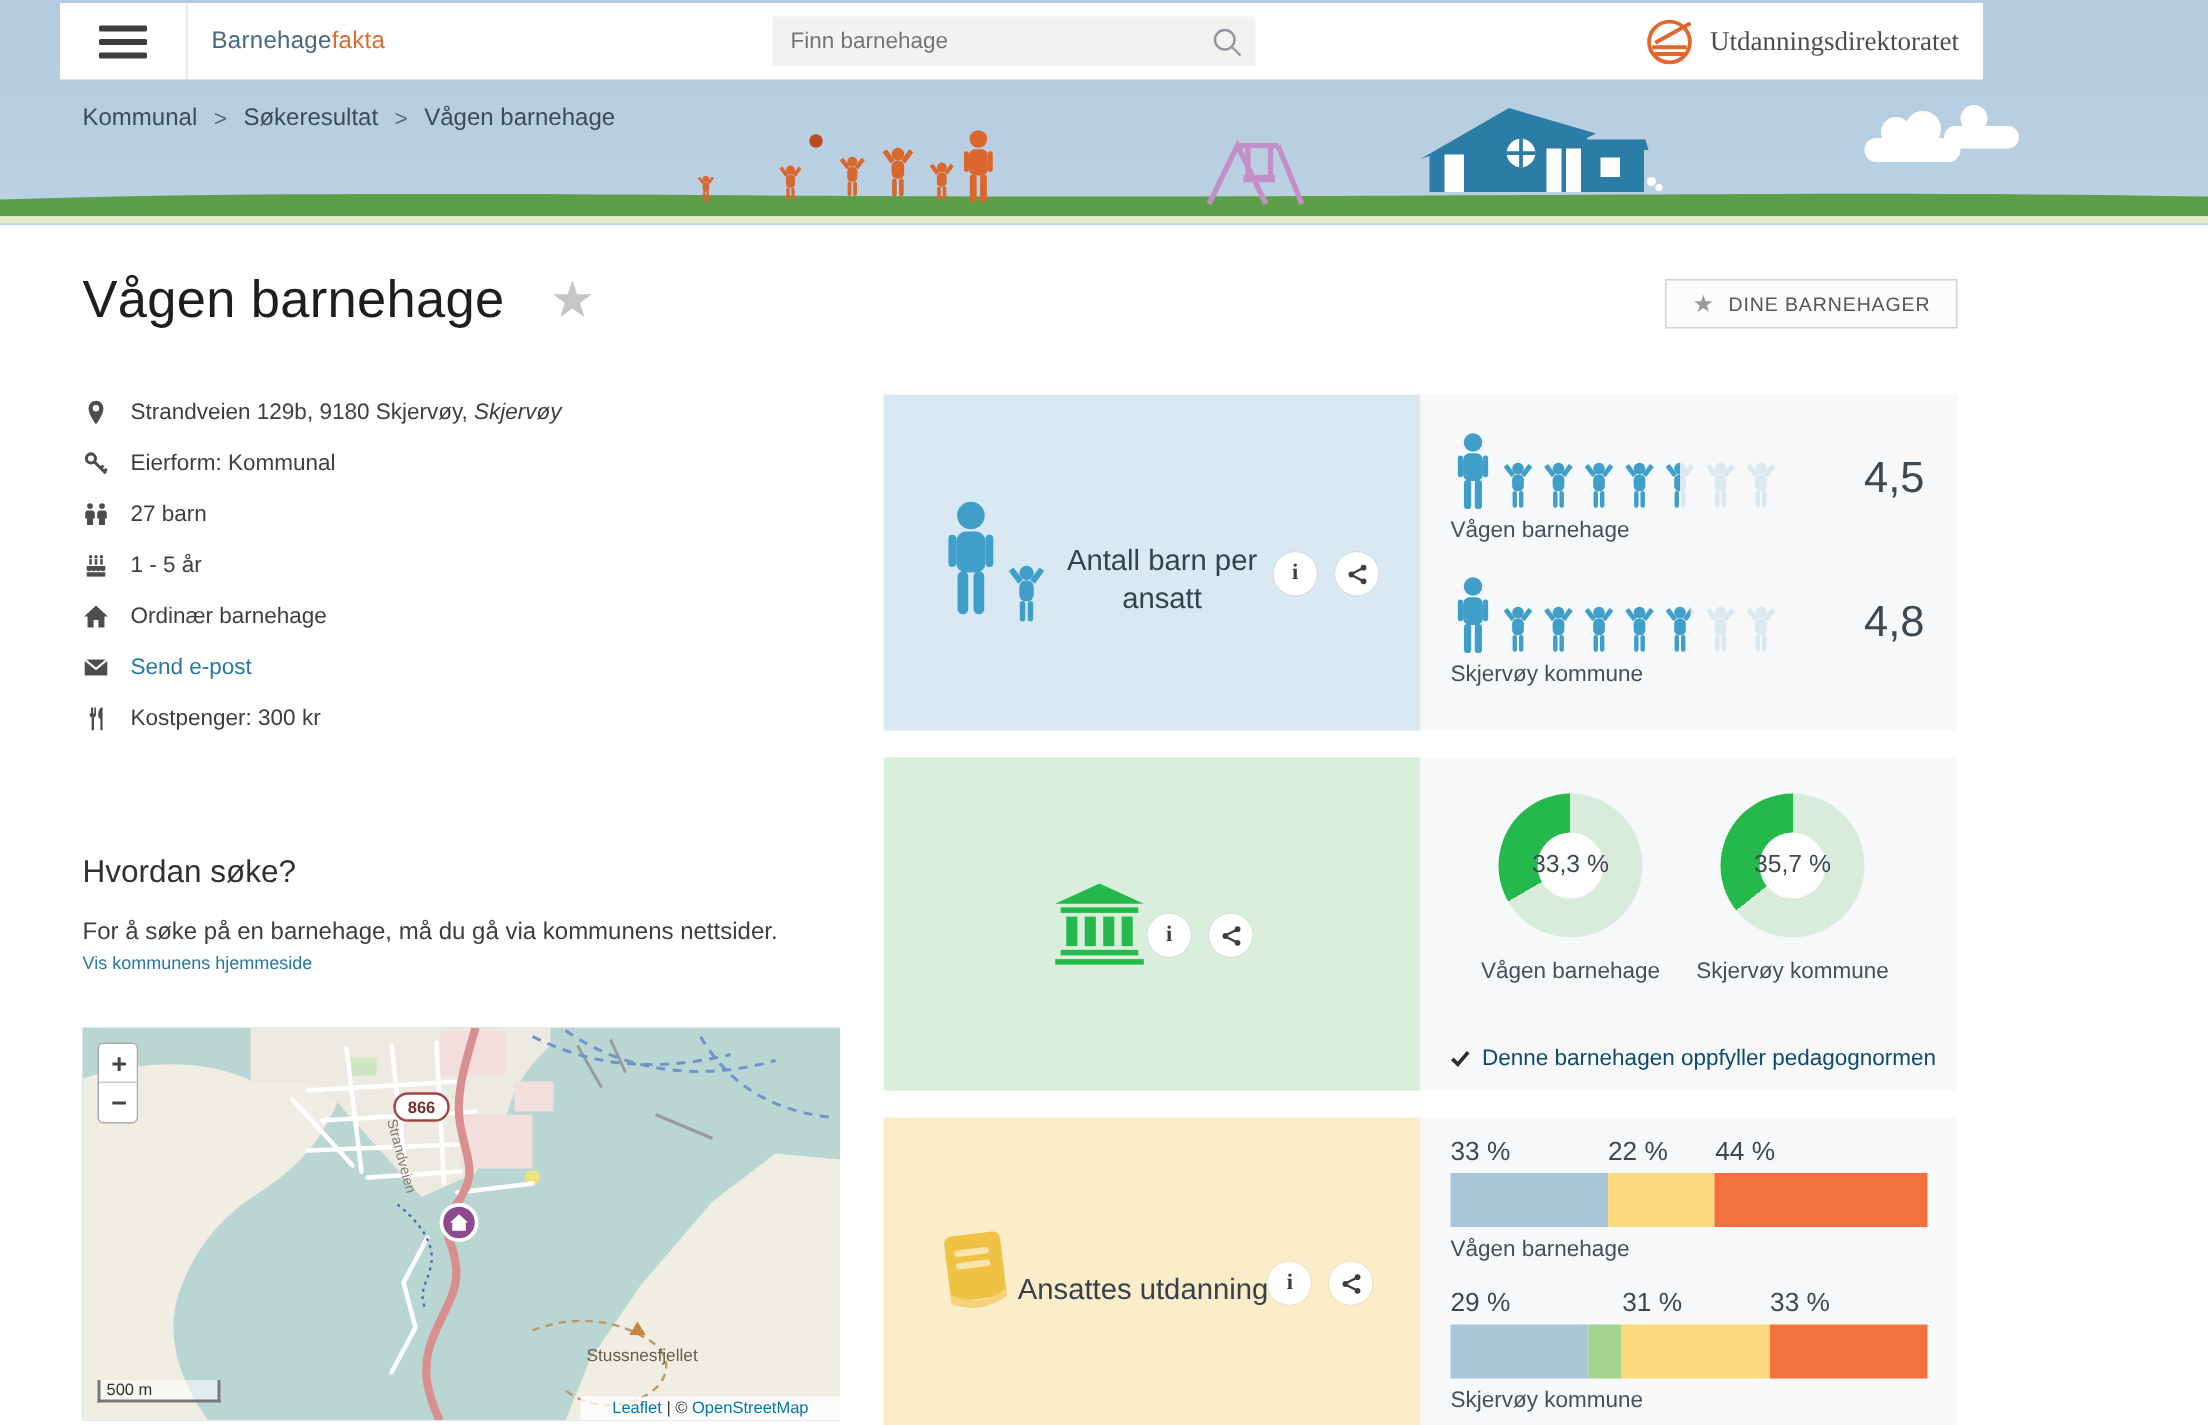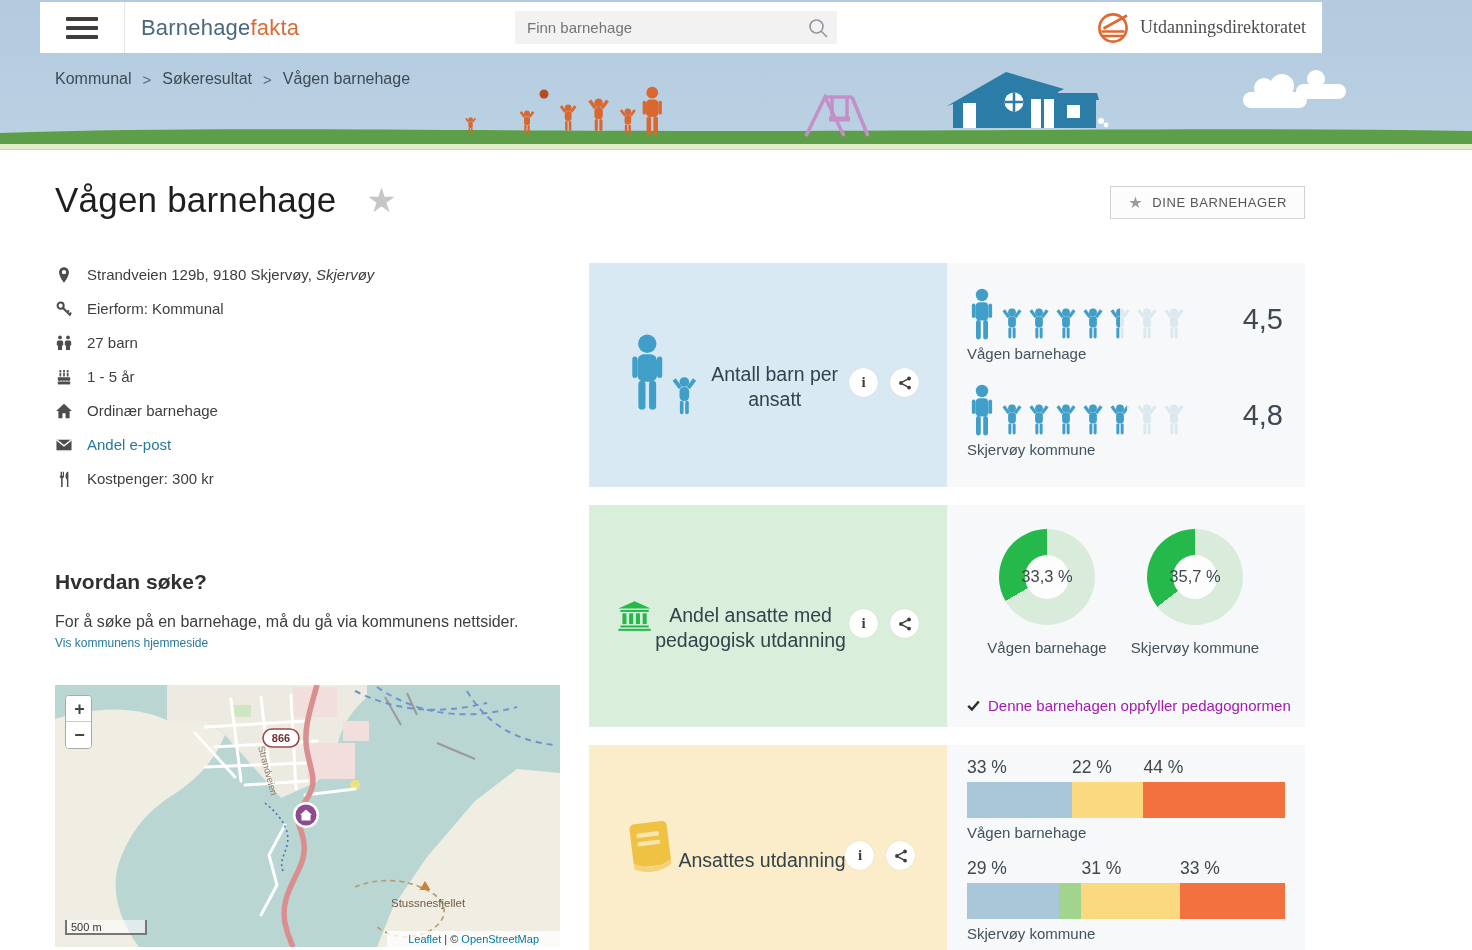--- a/index.html
+++ b/index.html
@@ -12,21 +12,21 @@
   .hero-art { position:absolute; left:0; top:0; }
 
   
   .topbar { position:absolute; top:2px; left:40px; width:1282px; height:51px;
             background:#fff; display:flex; align-items:center; }
   .burger { width:84px; height:100%; display:flex; align-items:center; justify-content:center;
             background:none; border:none; cursor:pointer; }
   .burger .bars { width:32px; }
   .burger .bars i { display:block; height:4px; background:#3d3d3d; margin:5px 0; border-radius:1px; }
   .tb-divider { width:1px; height:51px; background:#e4e4e4; }
-  .logo { margin-left:16px; font-size:22px; letter-spacing:.2px; text-decoration:none;text-align:right; }
+  .logo { margin-left:16px; font-size:16px; letter-spacing:.2px; text-decoration:none;text-align:right; }
   .logo .lp { color:#47687f; }
   .logo .la { color:#d96b35; }
   .search { position:absolute; left:475px; top:9px; width:322px; height:33px; background:#f2f2f2;
             display:flex; align-items:center; }
   .search input { flex:1; border:none; background:transparent; outline:none; font-size:15px;
                   color:#4a4a4a; padding:0 8px 0 12px; font-family:"Liberation Sans",sans-serif; }
   .search .mag { width:22px; height:22px; margin-right:8px; cursor:pointer; }
   .udir { margin-left:auto; display:flex; align-items:center; gap:10px; padding-right:16px; text-decoration:none; }
   .udir .txt { font-family:"Liberation Serif", serif; font-size:18px; color:#4d4d4d; }
 
@@ -50,21 +50,21 @@
   .info-list { position:absolute; top:116px; left:55px; width:505px; }
   .info-row { display:flex; align-items:flex-start; margin-bottom:16px; min-height:18px; }
   .info-ic { width:18px; height:18px; color:#4d4d4d; flex:0 0 18px; margin-right:14px; margin-top:0px; }
   .info-ic svg { width:18px; height:18px; display:block; }
   .info-tx { font-size:15px; color:#3e3e3e; line-height:18px; }
   .info-tx em { font-style:italic; }
   a.ilink { color:#2878a0; text-decoration:none; }
 
   
   .apply { position:absolute; top:420px; left:55px; width:505px; }
-  .apply h2 { font-size:21px; font-weight:700; color:#303030; margin-bottom:16px; }
+  .apply h2 { font-size:21px; font-weight:400; color:#303030; margin-bottom:16px; }
   .apply p { font-size:16px; color:#3e3e3e; line-height:23px; }
   .apply a { font-size:12px; color:#2878a0; text-decoration:none; }
 
   
   .map { position:absolute; top:535px; left:55px; width:505px; height:262px; overflow:hidden;
          background:#b9d6d3; }
   .map svg.mapart { position:absolute; left:0; top:0; }
   .zoomctl { position:absolute; top:10px; left:10px; width:27px; border:1px solid #a9a9a9;
              border-radius:4px; overflow:hidden; background:#fff; z-index:4; }
   .zoomctl button { display:block; width:27px; height:26px; background:#fff; border:none;
@@ -110,21 +110,21 @@
   .c2 .card-left { background:#d9efdb; }
   .c2 .card-right { padding:24px 26px 0 26px; }
   .donut-row { display:flex; justify-content:flex-start; }
   .donut-block { width:148px; text-align:center; }
   .donut { position:relative; width:96px; height:96px; margin:0 auto; }
   .donut .ring { position:absolute; inset:0; border-radius:50%; transform:scaleX(-1); }
   .donut .hole { position:absolute; left:26px; top:26px; width:44px; height:44px; border-radius:50%; background:#fdfdfd; }
   .donut .dval { position:absolute; left:0; right:0; top:38px; text-align:center; font-size:16.5px; color:#3e4850; z-index:2; }
   .donut-label { font-size:15px; color:#42515b; margin-top:14px; }
   .ped-note { position:absolute; left:20px; bottom:13px; display:flex; align-items:center; gap:8px;
-              font-size:15px; color:#a21caf; }
+              font-size:15px; color:#0c4a6e; }
   .ped-note svg { width:13px; height:13px; color:#2d2d2d; }
 
   
   .c3 { height:206px; }
   .c3 .card-left { background:#fbecca; }
   .c3 .card-right { padding:12px 20px 0 20px; }
   .bargroup { margin-bottom:17px; }
   .bar-labels { position:relative; height:25px; }
   .bar-labels span { position:absolute; top:0; font-size:17.5px; color:#3e4850; white-space:nowrap; }
   .bar { display:flex; height:36px; width:318px; }
@@ -301,21 +301,21 @@
           </span>
         <span class="info-tx">Ordinær barnehage</span>
       </div>
       <div class="info-row">
         <span class="info-ic">
             <svg viewBox="0 0 16 16">
               <rect x="1.3" y="3.3" width="13.4" height="9.4" fill="currentColor"></rect>
               <path d="M1.3 3.3 L8 8.8 L14.7 3.3" stroke="#fff" stroke-width="1.3" fill="none"></path>
             </svg>
           </span>
-        <a href="#" class="info-tx ilink">Andel e-post</a>
+        <a href="#" class="info-tx ilink">Send e-post</a>
       </div>
       <div class="info-row">
         <span class="info-ic">
             <svg viewBox="0 0 16 16" fill="currentColor">
               <path d="M4.2 1.5 v4.1 c0 .9.5 1.5 1.2 1.7 V15 h1.4 V7.3 c.7-.2 1.2-.8 1.2-1.7 V1.5 H7 v3.5 h-.7 V1.5 H5 v3.5 h-.8 V1.5 z M11 1.5 c-1 .7-1.7 2.3-1.7 4.1 0 1.4.5 2.4 1.3 2.8 V15 h1.3 V1.5 z"></path>
             </svg>
           </span>
         <span class="info-tx">Kostpenger: 300 kr</span>
       </div>
     </div>
@@ -681,21 +681,20 @@
           <svg width="64" height="56" viewBox="0 0 52 44" fill="#25b94c">
             <path d="M26,0 L50,11 L2,11 Z"></path>
             <rect x="5" y="13" width="42" height="3"></rect>
             <rect x="8" y="18" width="6" height="16"></rect>
               <rect x="18" y="18" width="6" height="16"></rect>
             <rect x="28" y="18" width="6" height="16"></rect>
               <rect x="38" y="18" width="6" height="16"></rect>
             <rect x="5" y="36" width="42" height="3"></rect>
               <rect x="2" y="41" width="48" height="3"></rect>
           </svg>
-          <h3>Andel ansatte med pedagogisk utdanning</h3>
           <div class="cbtns">
             <button class="cbtn">
                 <span class="iglyph">i</span>
               </button>
             <button class="cbtn">
                 <svg viewBox="0 0 16 16" fill="currentColor">
                   <circle cx="12.6" cy="2.8" r="2.2"></circle>
                   <circle cx="3.4" cy="8" r="2.2"></circle>
                   <circle cx="12.6" cy="13.2" r="2.2"></circle>
                   <path d="M4.8,6.9 L11.2,3.6 M4.8,9.1 L11.2,12.4" stroke="currentColor" stroke-width="1.7"></path>

